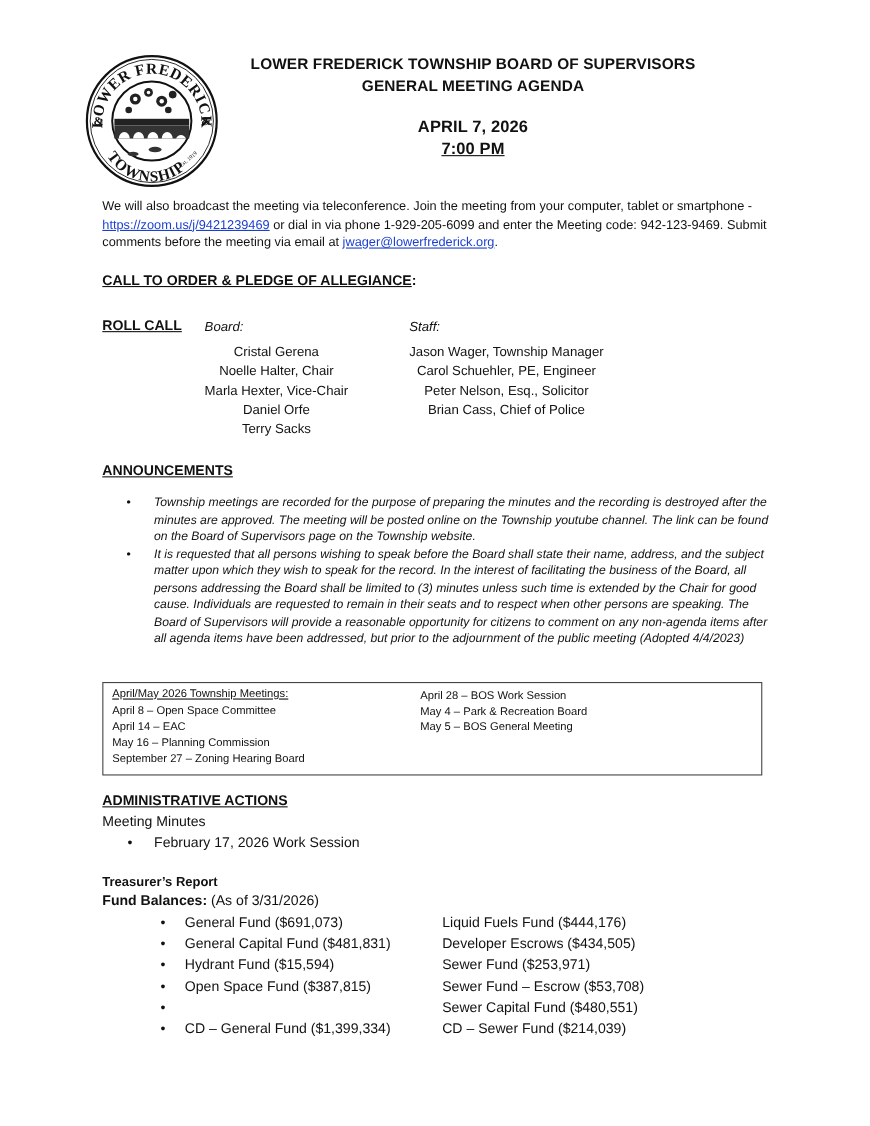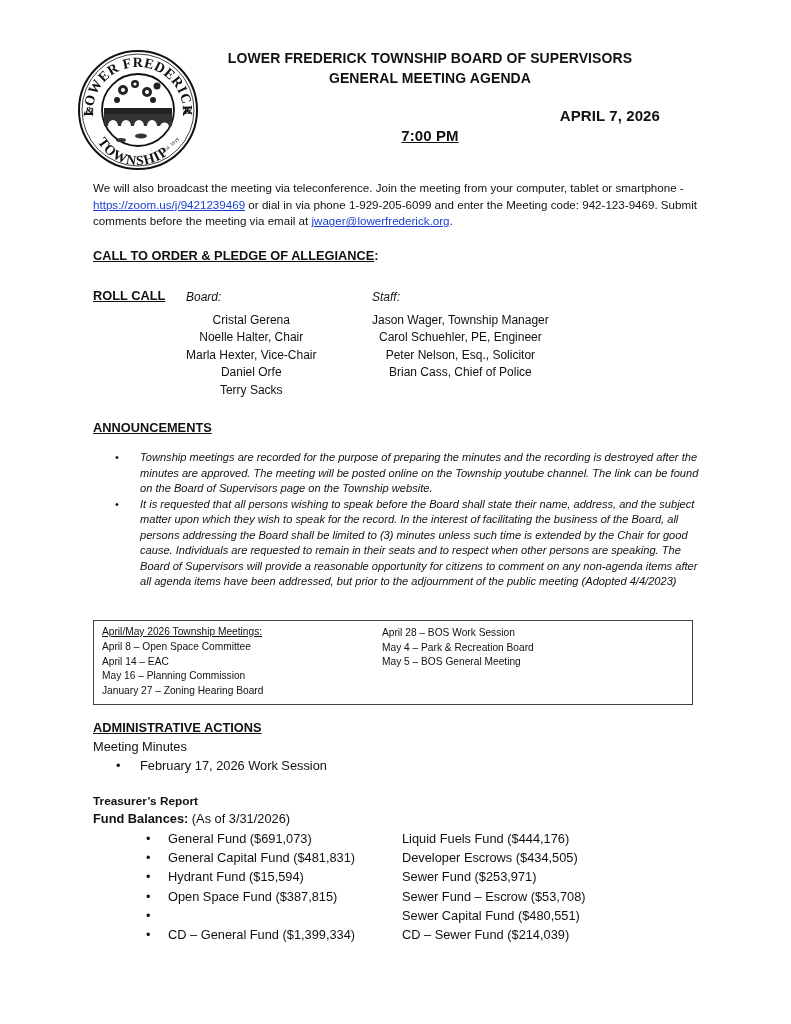--- a/index.html
+++ b/index.html
@@ -3,21 +3,21 @@
 <meta charset="utf-8">
 <style>
   html, body { margin: 0; padding: 0; background: #ffffff; }
   body { width: 791px; height: 1024px; position: relative; overflow: hidden;
          font-family: "Liberation Sans", sans-serif; color: #111; }
   .abs { position: absolute; }
   .seal { left: 77px; top: 48px; width: 122px; height: 124px; }
   .title { left: 200px; width: 460px; text-align: center; font-weight: bold; font-size: 14px; letter-spacing: 0.1px; }
   .t1 { top: 50px; }
   .t2 { top: 70px; }
-  .t3 { top: 107px; font-size: 15px; text-align: right; }
+  .t3 { top: 107px; font-size: 15px; }
   .t4 { top: 127px; font-size: 15px; }
   .t4 span { text-decoration: underline; }
   .intro { left: 93px; top: 180px; width: 620px; font-size: 11.6px; line-height: 16.6px; }
   .intro a { color: #1a3fd0; text-decoration: underline; }
   .h { font-weight: bold; font-size: 12.8px; text-decoration: underline; }
   .roll-label { left: 93px; top: 288px; }
   .col-head { font-style: italic; font-size: 12px; }
   .names { font-size: 12px; line-height: 17.4px; text-align: center; }
   .ann-head { left: 93px; top: 420px; }
   .ann { left: 112px; top: 450px; width: 590px; font-style: italic; font-size: 11.1px; line-height: 15.5px; }
@@ -126,21 +126,21 @@
     <span>It is requested that all persons wishing to speak before the Board shall state their name, address, and the subject matter upon which they wish to speak for the record. In the interest of facilitating the business of the Board, all persons addressing the Board shall be limited to (3) minutes unless such time is extended by the Chair for good cause. Individuals are requested to remain in their seats and to respect when other persons are speaking. The Board of Supervisors will provide a reasonable opportunity for citizens to comment on any non-agenda items after all agenda items have been addressed, but prior to the adjournment of the public meeting (Adopted 4/4/2023)</span>
   </div>
 </div>
 
 <div class="abs box">
   <div class="abs box-title">April/May 2026 Township Meetings:</div>
   <div class="abs box-col" style="left:8px; top:19px;">
     <div>April 8 – Open Space Committee</div>
     <div>April 14 – EAC</div>
     <div>May 16 – Planning Commission</div>
-    <div>January 27 – Zoning Hearing Board</div>
+    <div>September 27 – Zoning Hearing Board</div>
   </div>
   <div class="abs box-col" style="left:288px; top:5px;">
     <div>April 28 – BOS Work Session</div>
     <div>May 4 – Park &amp; Recreation Board</div>
     <div>May 5 – BOS General Meeting</div>
   </div>
 </div>
 
 <div class="abs admin-head h">ADMINISTRATIVE ACTIONS</div>
 <div class="abs plain" style="left:93px; top:739px;">Meeting Minutes</div>

